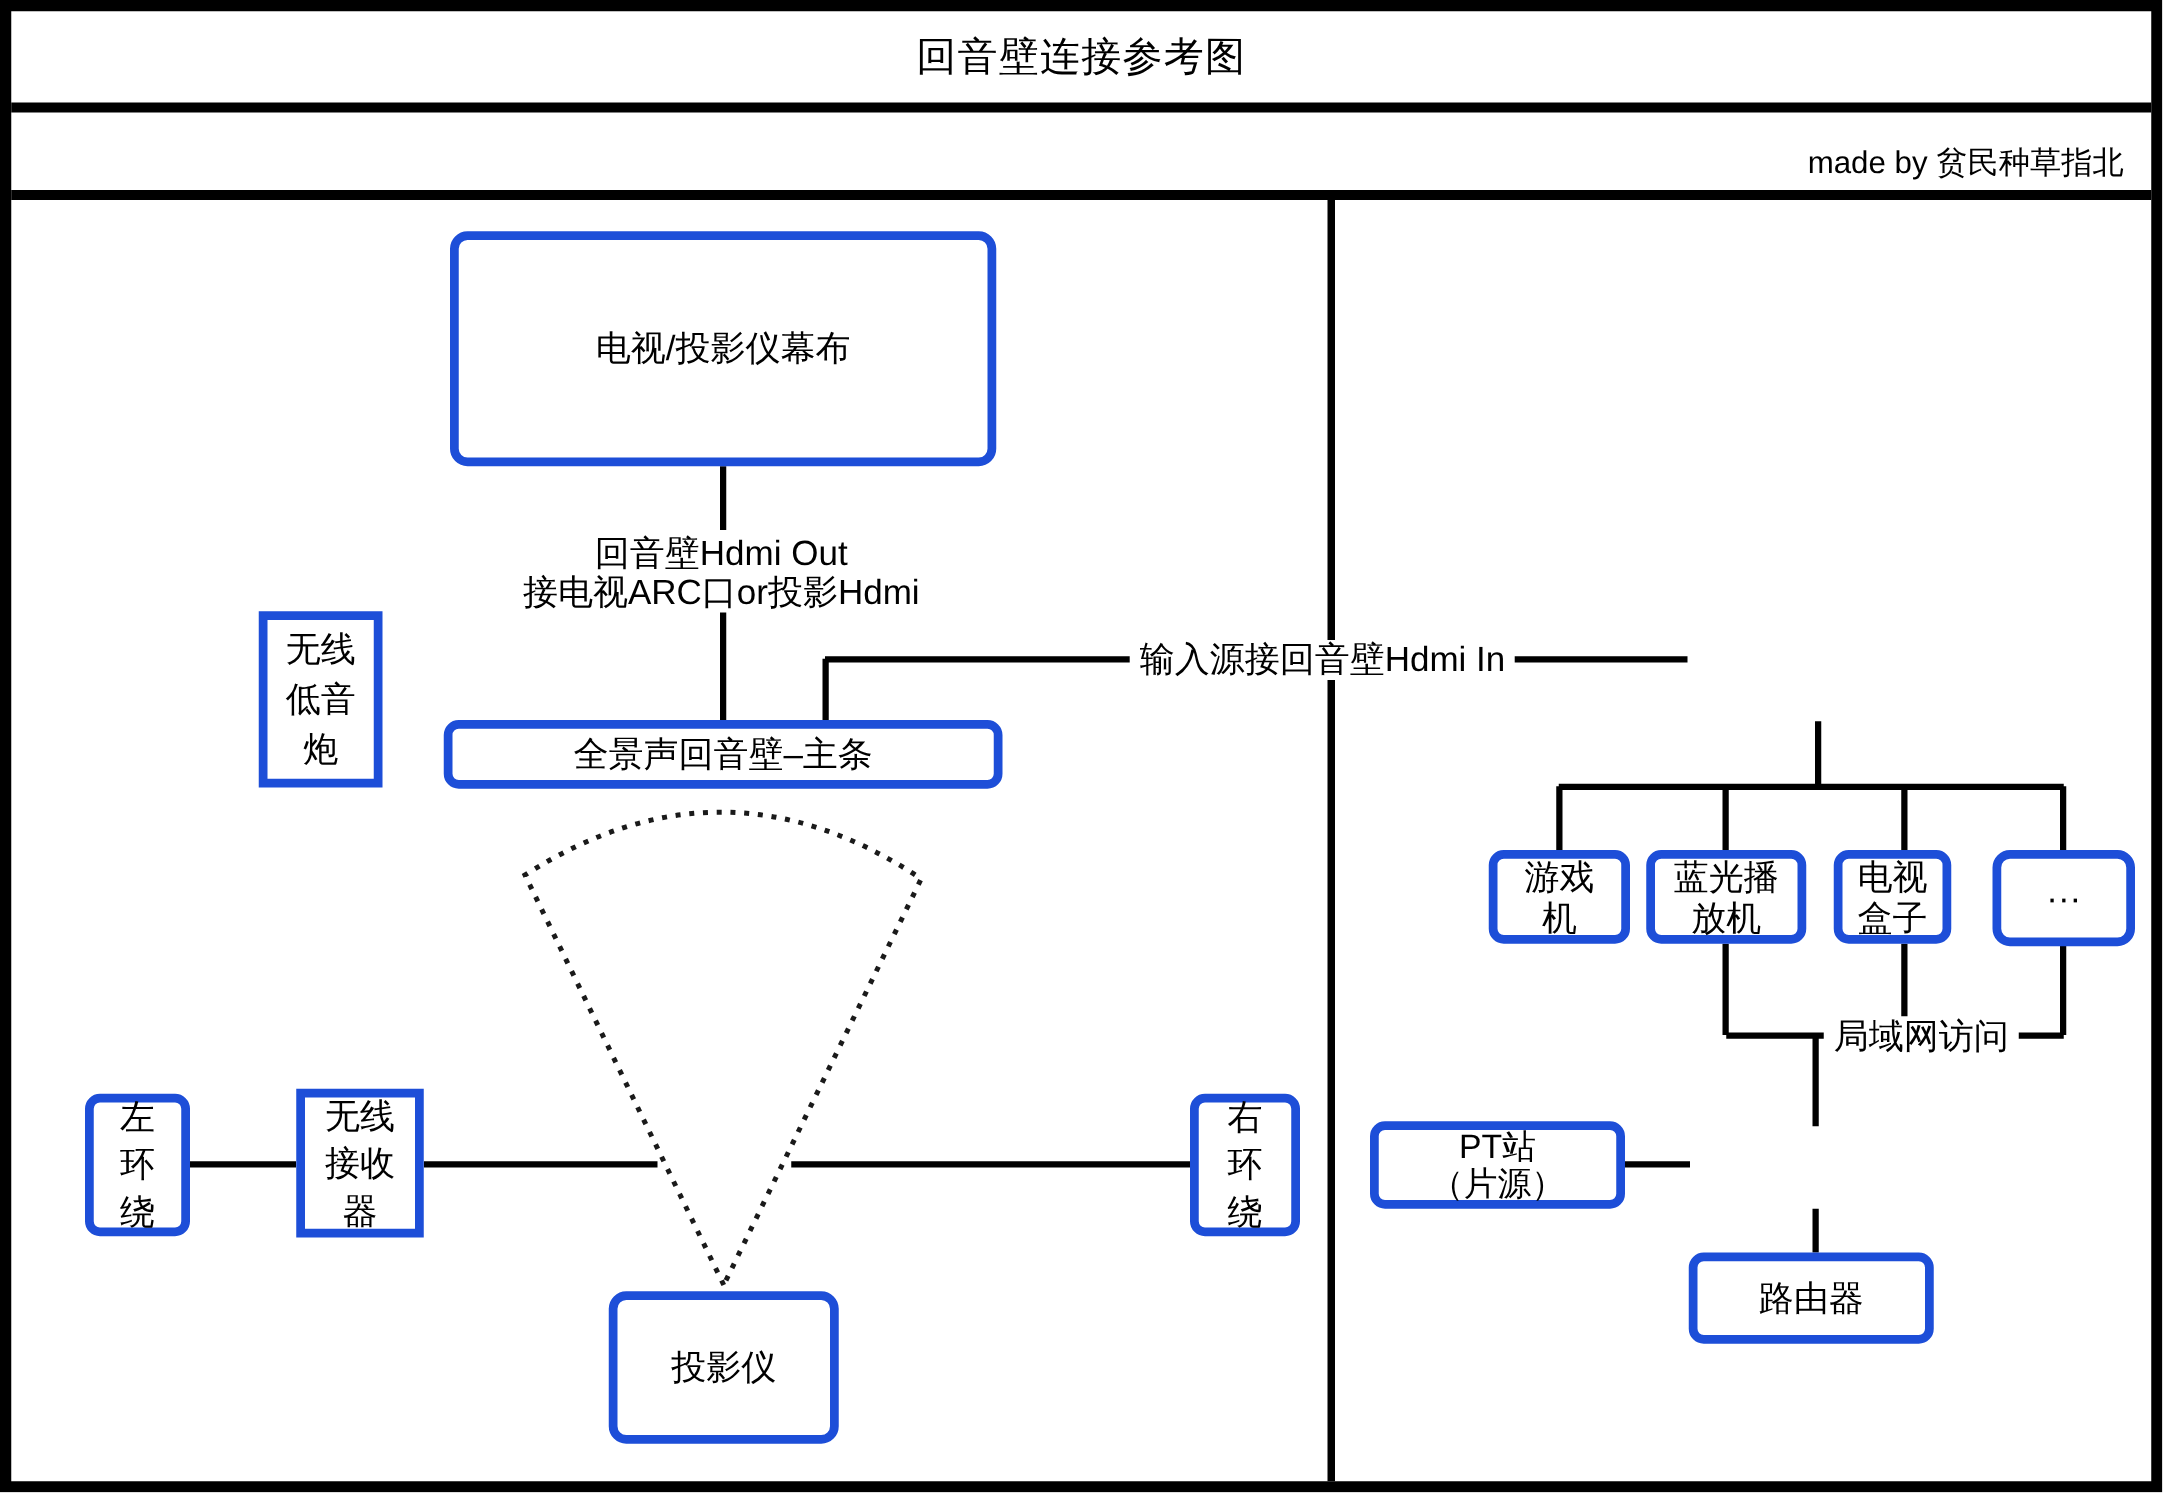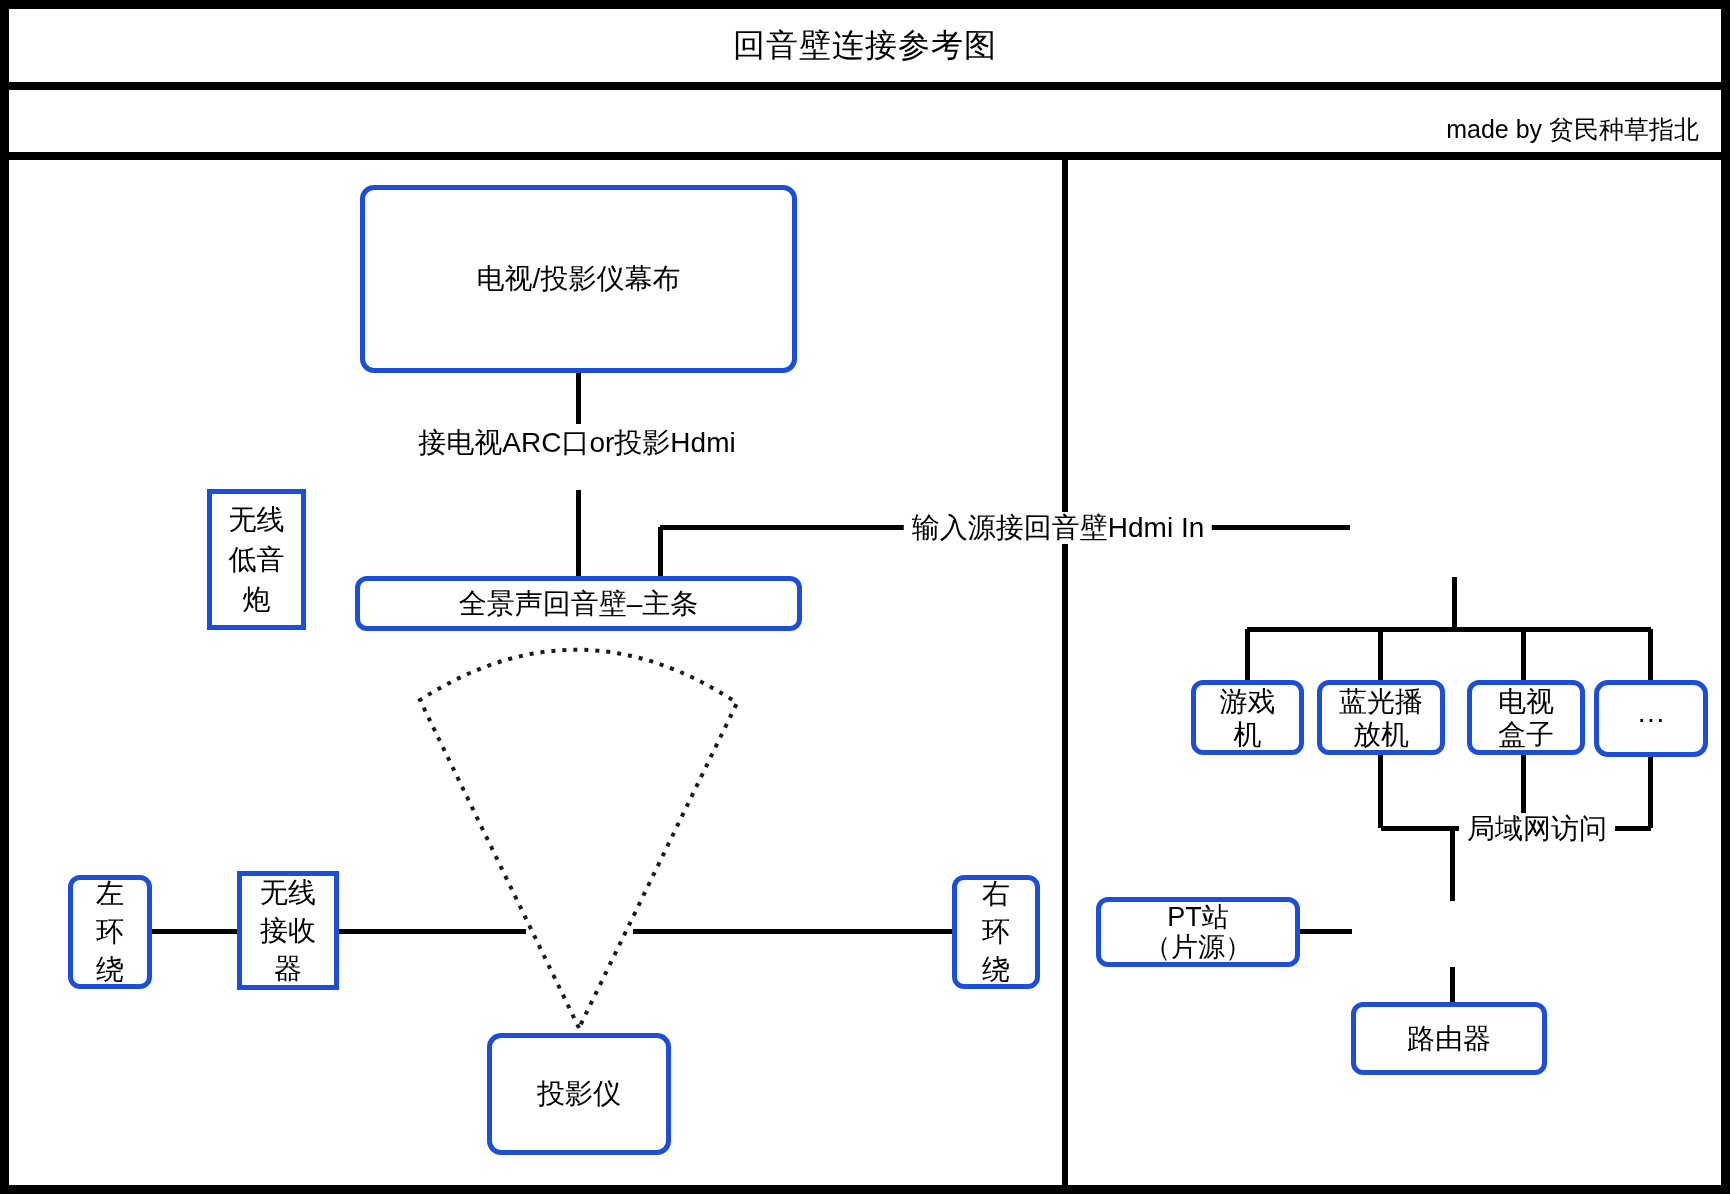--- a/index.html
+++ b/index.html
@@ -13,21 +13,21 @@
     border-bottom:8px solid #000;display:flex;align-items:center;justify-content:center;
     font-size:32px;letter-spacing:1px;z-index:3;background:#fff;
   }
   .credit-row{
     position:absolute;left:9px;top:106px;width:1712px;height:54px;
     border-bottom:8px solid #000;display:flex;align-items:center;justify-content:flex-end;
     padding-right:22px;box-sizing:border-box;font-size:25px;z-index:3;background:#fff;
   }
   .divider{position:absolute;left:1062px;top:152px;width:6px;height:1033px;background:#000;z-index:2;}
   .box{
-    position:absolute;box-sizing:border-box;border:5px solid #1d4ed8;background:#fff;
+    position:absolute;box-sizing:border-box;border:7px solid #1d4ed8;background:#fff;
     display:flex;flex-direction:column;align-items:center;justify-content:center;
     text-align:center;font-size:28px;line-height:38px;z-index:2;
   }
   .rounded{border-radius:12px;}
   .rounded-lg{border-radius:14px;}
   .line{position:absolute;background:#000;z-index:1;}
   .cone{position:absolute;left:0;top:0;z-index:1;}
   .note{
     position:absolute;font-size:28px;line-height:31px;text-align:center;
     transform:translateX(-50%);z-index:3;white-space:nowrap;
@@ -113,40 +113,41 @@
   <div class="box rounded" style="left:1191px;top:680px;width:113px;height:75px;line-height:33px;">
     <span>游戏</span>
     <span>机</span>
   </div>
 
   <div class="box rounded" style="left:1317px;top:680px;width:128px;height:75px;line-height:33px;">
     <span>蓝光播</span>
     <span>放机</span>
   </div>
 
-  <div class="box rounded" style="left:1467px;top:680px;width:118px;height:75px;line-height:33px;">
+  <div class="box rounded" style="left:1467px;top:680px;width:94px;height:75px;line-height:33px;">
     <span>电视</span>
     <span>盒子</span>
   </div>
 
   <div class="box rounded-lg" style="left:1594px;top:680px;width:114px;height:77px;">
     <span>···</span>
   </div>
 
   <div class="box rounded" style="left:1096px;top:897px;width:204px;height:70px;line-height:30px;font-size:27px;">
     <span>PT站</span>
     <span>（片源）</span>
   </div>
 
 
   <div class="box rounded" style="left:1351px;top:1002px;width:196px;height:73px;">
     <span>路由器</span>
   </div>
 
   <div class="note" style="left:577px;top:427px;">
+    <div>回音壁Hdmi Out</div>
     <div>接电视ARC口or投影Hdmi</div>
   </div>
 
   <div class="note-onwire" style="left:1058px;top:528px;">输入源接回音壁Hdmi In</div>
 
   <div class="note-onwire" style="left:1537px;top:829px;">局域网访问</div>
 
   <div class="frame"></div>
 </div>
 

